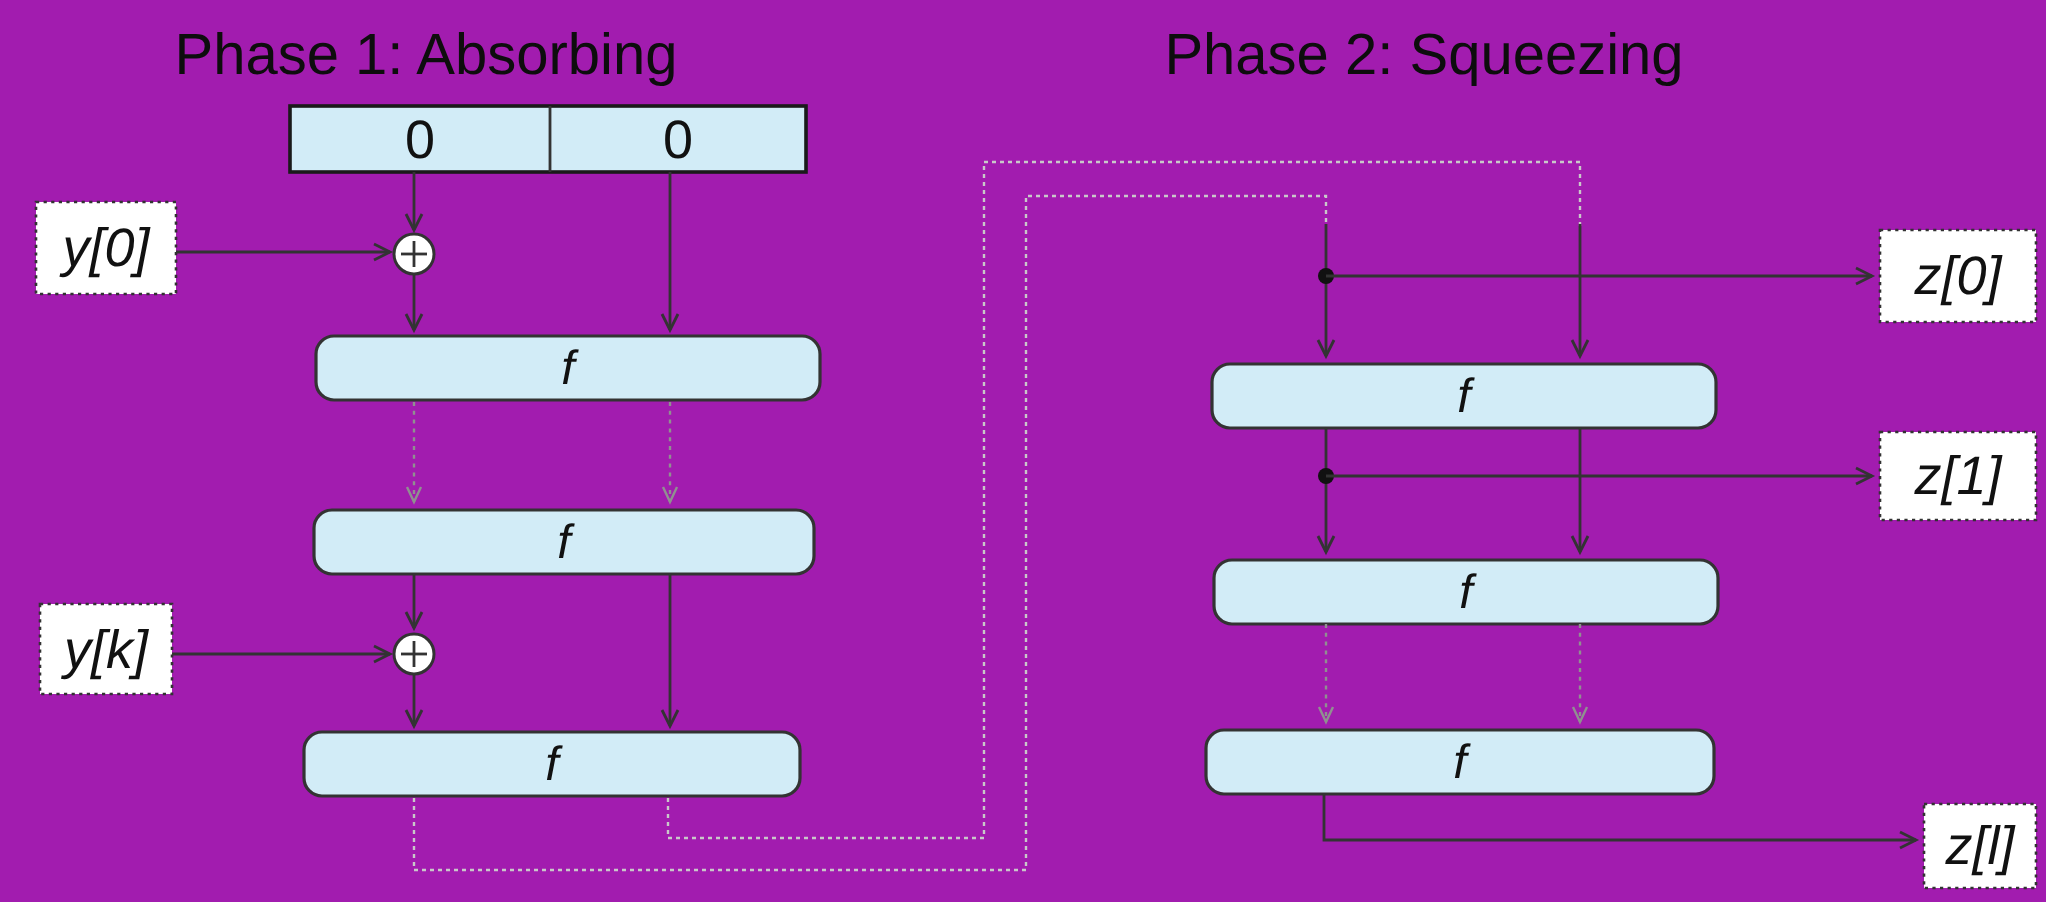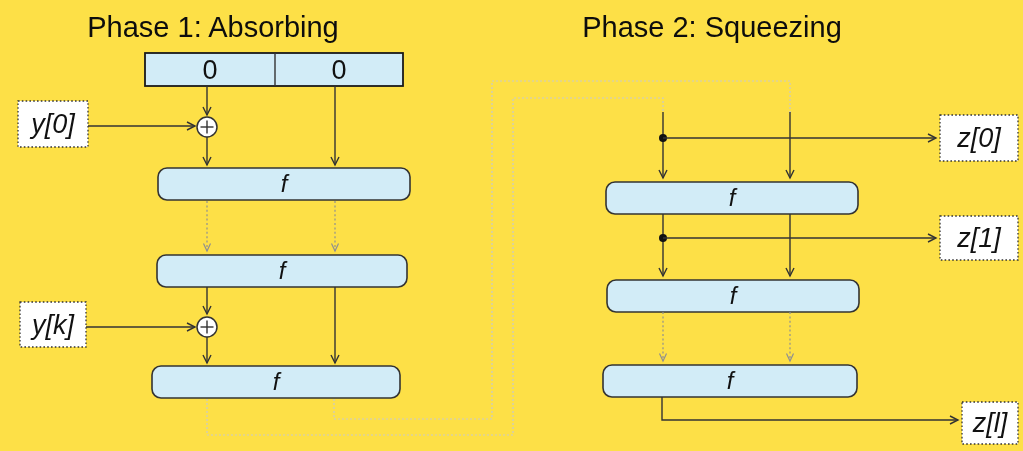--- a/index.html
+++ b/index.html
@@ -1,16 +1,16 @@
 <!DOCTYPE html>
 <html><head>
 <meta charset="utf-8">
 <style>
   html,body{margin:0;padding:0;background:#ffffff;}
-  .stage{width:1023px;height:451px;position:relative;background:#fde047;overflow:hidden;}
+  .stage{width:1023px;height:451px;position:relative;background:#a21caf;overflow:hidden;}
   svg{display:block;font-family:"Liberation Sans", sans-serif;}
   .t-title{font-size:29px;fill:#0d0d0d;}
   .t-cell{font-size:27px;fill:#111;}
   .t-f{font-size:24px;font-style:italic;fill:#111;}
   .t-io{font-size:27px;font-style:italic;fill:#111;}
   .box-state{fill:#d2ecf7;stroke:#1a1a1a;stroke-width:1.8;}
   .box-f{fill:#d2ecf7;stroke:#333333;stroke-width:1.6;}
   .box-io{fill:#ffffff;stroke:#333333;stroke-width:1.3;stroke-dasharray:1.6 2.2;}
   .ln{stroke:#333333;stroke-width:1.4;fill:none;}
   .ln-gray{stroke:#909090;stroke-width:1.2;stroke-dasharray:2 2.4;fill:none;}

